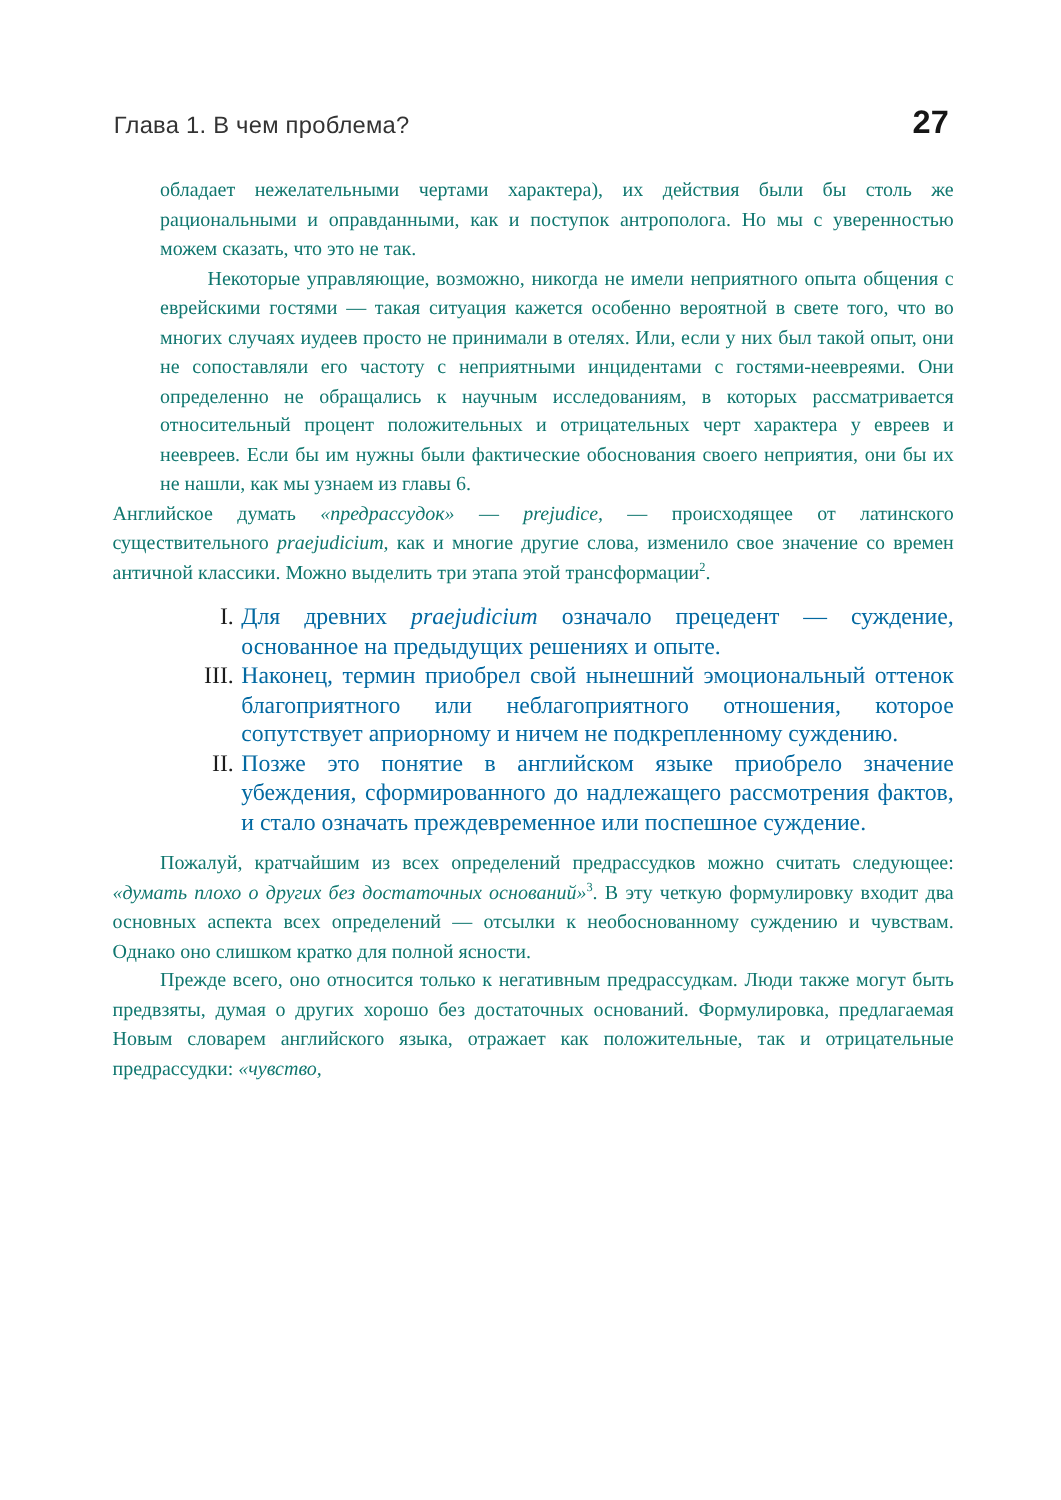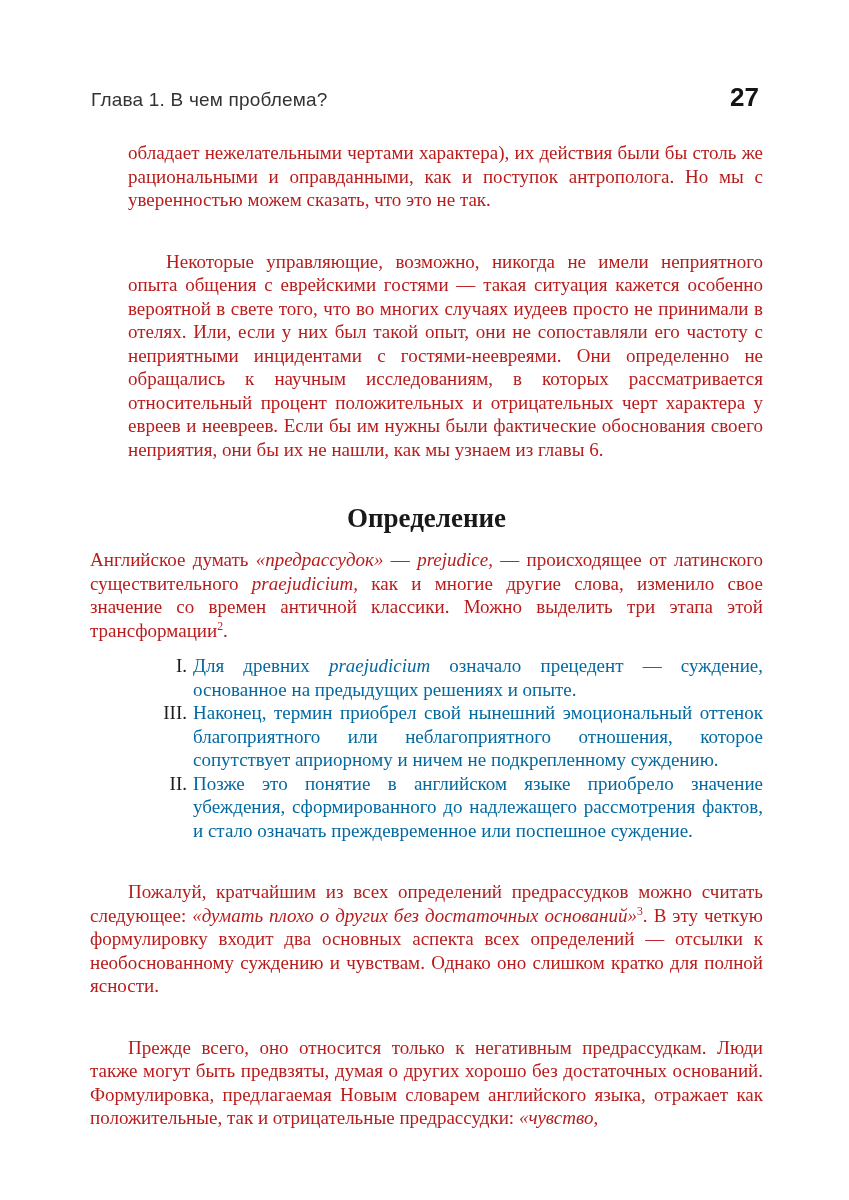--- a/index.html
+++ b/index.html
@@ -38,26 +38,26 @@
     text-align: right;
   }
   .content {
     position: absolute;
     top: 141px;
     left: 90px;
     width: 673px;
   }
   .para {
     margin: 0;
-    font-size: 19px;
+    font-size: 16px;
     line-height: 23.5px;
     text-align: justify;
-    color: #b91c1c;
+    color: #0f766e;
   }
-  .para.indent { text-indent: 38px; margin-top: 38px; }
+  .para.indent { text-indent: 38px; }
   .section1 { margin-left: 38px; }
   .heading {
     margin: 42px 0 15px 0;
     font-size: 27px;
     line-height: 30px;
     font-weight: bold;
     text-align: center;
     color: #191919;
     font-family: "Liberation Serif", "DejaVu Serif", serif;
   }
@@ -102,21 +102,20 @@
     <span class="pagenum">27</span>
   </header>
 
   <main class="content">
 
     <section class="section1">
       <p class="para"><span>обладает нежелательными чертами характера), их действия были бы столь же рациональными и оправданными, как и поступок антрополога. Но мы с уверенностью можем сказать, что это не так.</span></p>
       <p class="para indent"><span>Некоторые управляющие, возможно, никогда не имели неприятного опыта общения с еврейскими гостями — такая ситуация кажется особенно вероятной в свете того, что во многих случаях иудеев просто не принимали в отелях. Или, если у них был такой опыт, они не сопоставляли его частоту с неприятными инцидентами с гостями-неевреями. Они определенно не обращались к научным исследованиям, в которых рассматривается относительный процент положительных и отрицательных черт характера у евреев и неевреев. Если бы им нужны были фактические обоснования своего неприятия, они бы их не нашли, как мы узнаем из главы 6.</span></p>
     </section>
 
-    <h2 class="heading">Определение</h2>
 
     <section class="section2">
       <p class="para"><span>Английское думать </span><em>«предрассудок»</em><span> — </span><em>prejudice,</em><span> — происходящее от латинского существительного </span><em>praejudicium,</em><span> как и многие другие слова, изменило свое значение со времен античной классики. Можно выделить три этапа этой трансформации</span><sup>2</sup><span>.</span></p>
 
       <div class="roman-list">
         <div class="li">
           <span class="num">I.</span>
           <span class="li-text"><span>Для древних </span><em>praejudicium</em><span> означало прецедент — суждение, основанное на предыдущих решениях и опыте.</span></span>
         </div>
         <div class="li">

